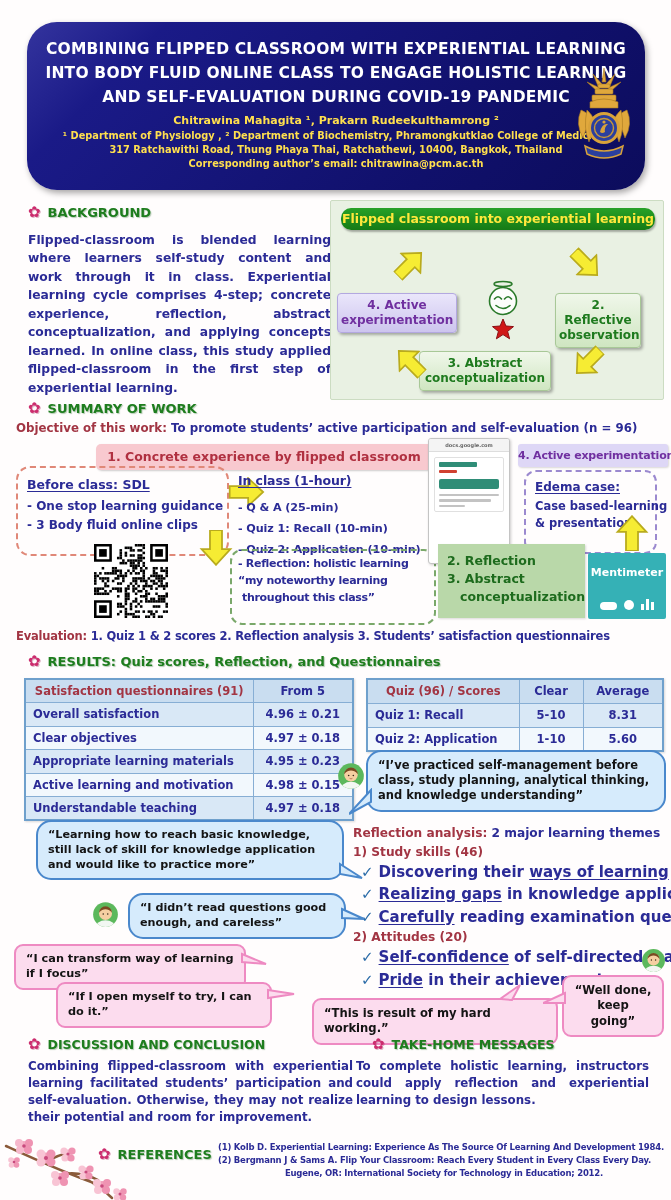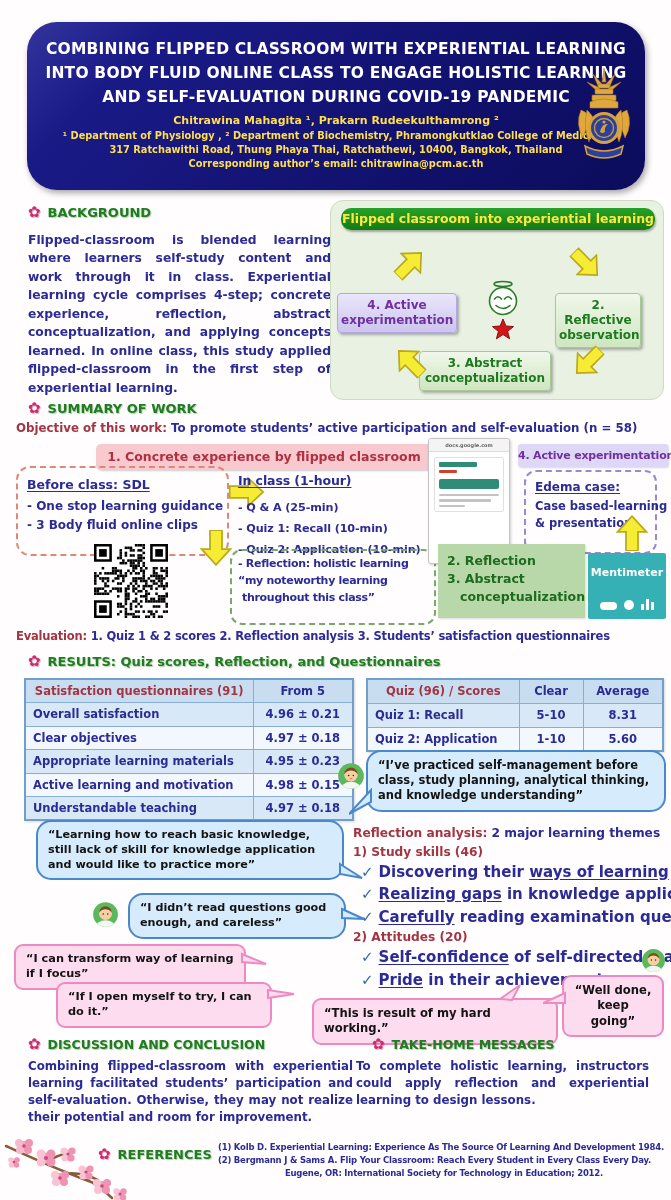--- a/index.html
+++ b/index.html
@@ -22,21 +22,21 @@
   .emblem { position:absolute; right:10px; top:44px; }
   
   .sec-head { position:absolute; display:flex; align-items:center; gap:7px;
     font-weight:bold; font-size:13px; color:#1e7d1e; text-shadow:1px 1px 1px rgba(90,140,90,.45); white-space:nowrap;}
   .flower { color:#cc2d6e; font-size:15px; text-shadow:1px 1px 0 rgba(160,40,90,.35); }
   
   .para { position:absolute; color:#2b2b96; font-weight:bold; text-align:justify; }
   .bg-para { left:28px; top:231px; width:303px; font-size:12.3px; line-height:1.5; }
   
   .diag { position:absolute; left:330px; top:200px; width:334px; height:200px;
-    background:#e9f1e3; border:1px solid #ccdcc2; border-radius:13px; }
+    background:#e9f1e3; border:1px solid #ccdcc2; border-radius:2px; }
   .diag-title { position:absolute; left:10px; top:7px; width:314px; height:22px;
     background:linear-gradient(180deg,#27a127,#157a15); border-radius:10px;
     color:#ffe83c; font-weight:bold; font-size:12.5px; text-align:center; line-height:22px;
     box-shadow:1px 2px 2px rgba(0,0,0,.3); white-space:nowrap; }
   .dbox { position:absolute; text-align:center; font-weight:bold; font-size:12px; line-height:1.25;
     padding:4px 3px; border-radius:4px; box-shadow:2px 2px 3px rgba(0,0,0,.3); }
   .dbox.pinkb  { background:linear-gradient(180deg,#fbdce1,#f3bcc6); border:1px solid #e6aab6; color:#b02838; }
   .dbox.greenb { background:linear-gradient(180deg,#f0f7ea,#cfe6c1); border:1px solid #a8c897; color:#1e7a1e; }
   .dbox.lavb   { background:linear-gradient(180deg,#eae6fb,#cdc5ee); border:1px solid #b3a8e0; color:#7030a0; }
   .barrow { position:absolute; }
@@ -184,21 +184,21 @@
       <path d="M13 26.5 q7 6 14 0" fill="none" stroke="#2a7a2a" stroke-width="1.6" stroke-linecap="round"></path>
       <path d="M20 40 L22.9 47 L30.5 47.6 L24.6 52.4 L26.6 59.8 L20 55.6 L13.4 59.8 L15.4 52.4 L9.5 47.6 L17.1 47 Z" fill="#d01818" stroke="#8a0f14" stroke-width="1"></path>
     </svg>
   </div>
 
   <div class="sec-head" style="left:28px; top:399px;">
     <span class="flower">✿</span>
     <span>SUMMARY OF WORK</span>
   </div>
   <div class="line" style="left:16px; top:421px; font-size:11.8px;">
-    <span class="lab-red">Objective of this work:</span><span class="txt-blue"> To promote students’ active participation and self-evaluation (n = 58)</span>
+    <span class="lab-red">Objective of this work:</span><span class="txt-blue"> To promote students’ active participation and self-evaluation (n = 96)</span>
   </div>
 
   <div class="banner">1. Concrete experience by flipped classroom</div>
 
   <div class="dash-box before-box">
     <div class="bt">Before class: SDL</div>
     <div>- One stop learning guidance</div>
     <div>- 3 Body fluid online clips</div>
   </div>
   <svg class="barrow" style="left:228px; top:477px;" width="38" height="30" viewBox="0 0 30 26">

